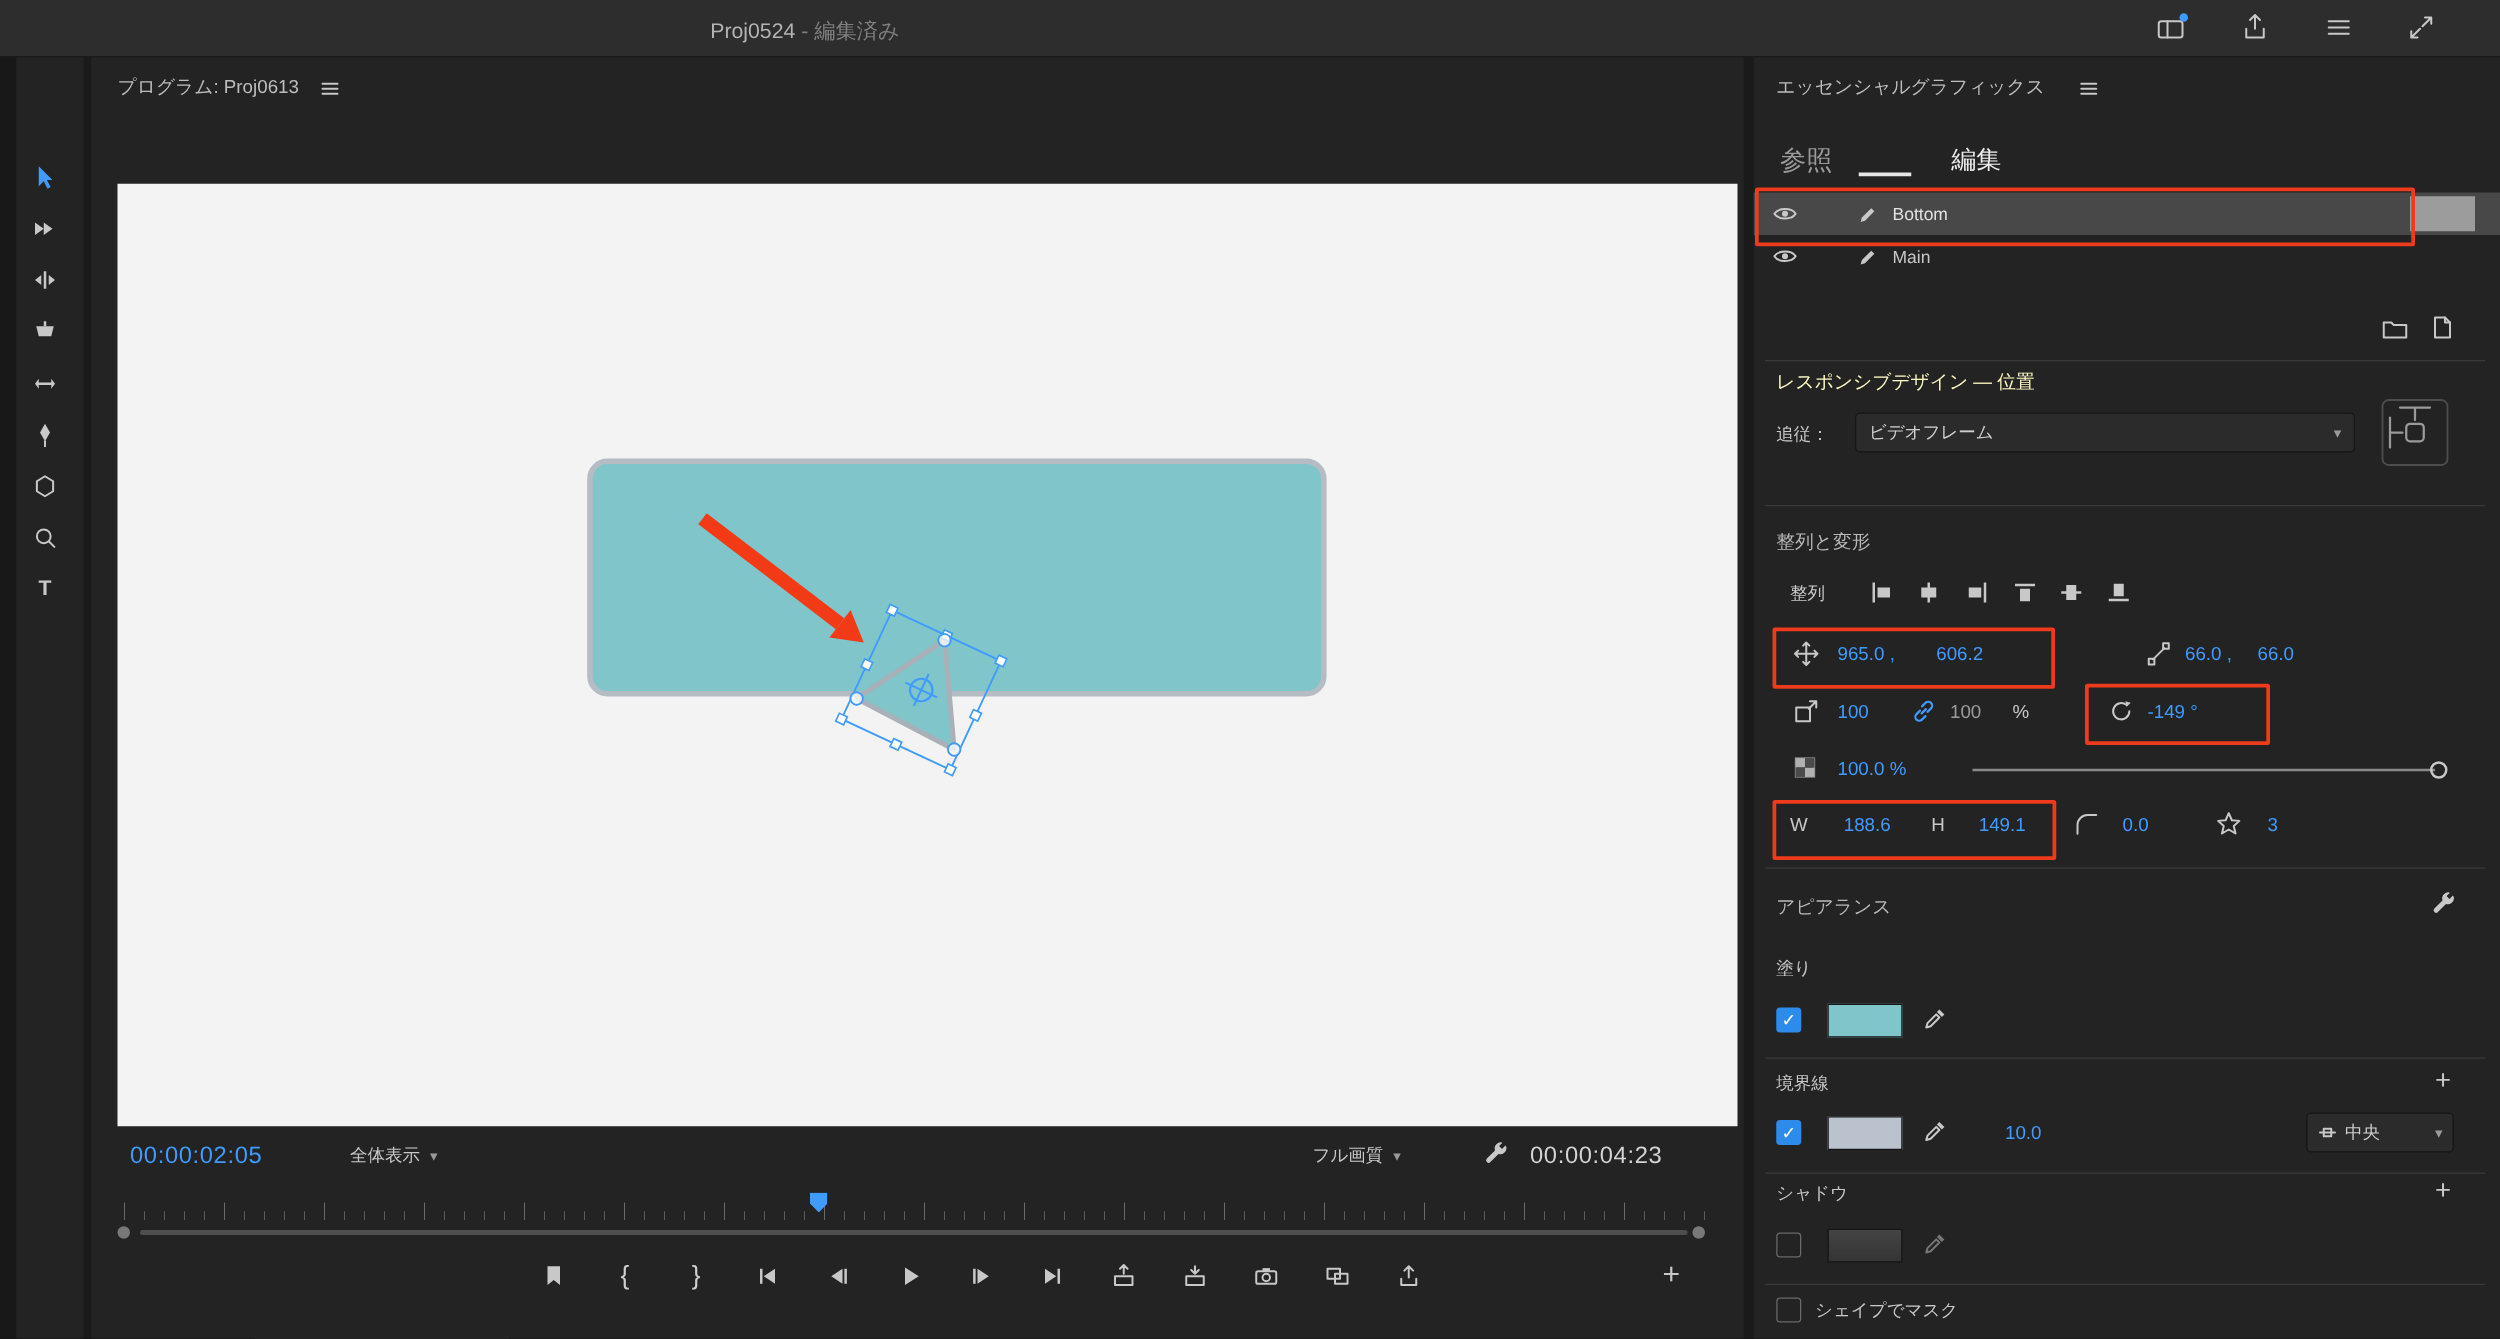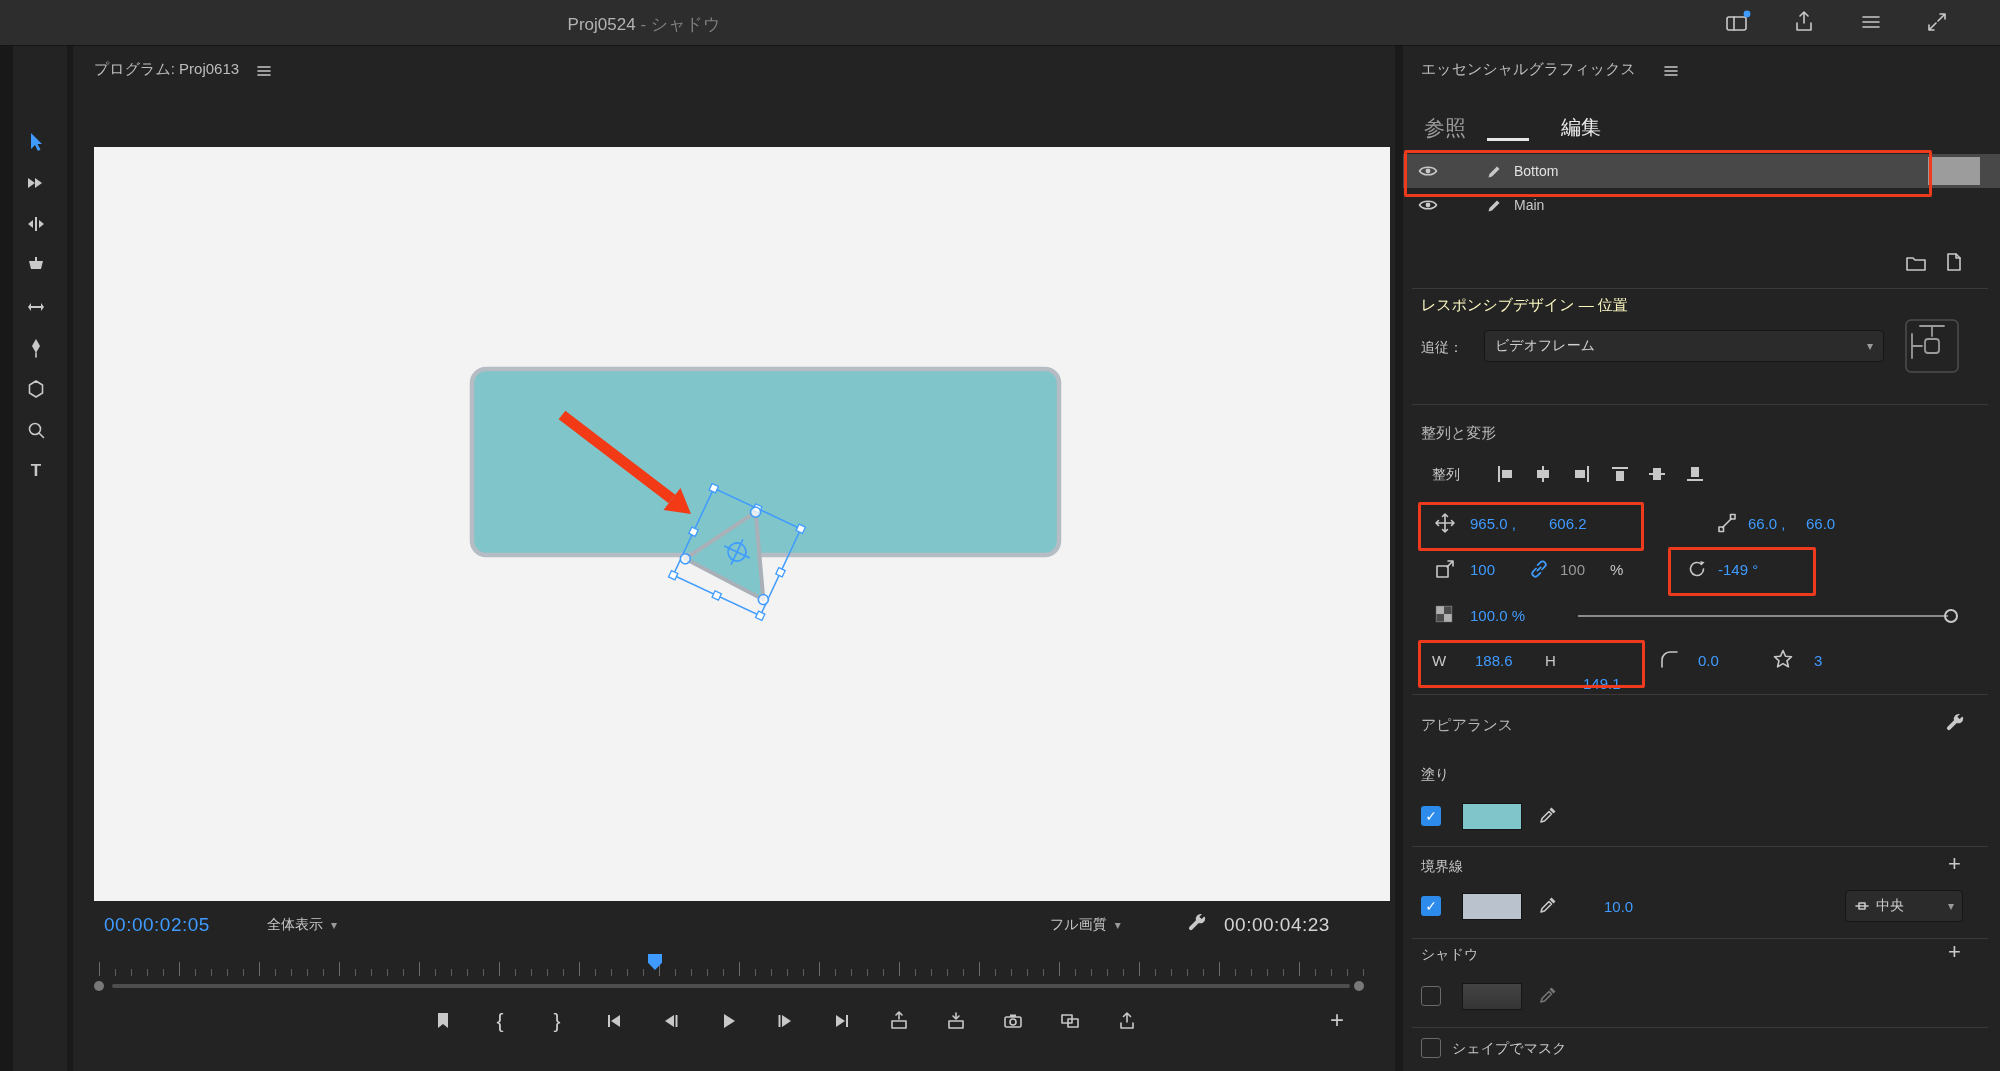--- a/index.html
+++ b/index.html
@@ -30,21 +30,21 @@
   .plusbtn{color:#c8c8c8;font-size:24px;line-height:24px;}
 </style>
 </head>
 <body>
 
 <div id="app">
 
   <div class="abs" style="left:0;top:0;width:2000px;height:46px;background:#2d2d2d;border-bottom:1px solid #141414;">
     <div class="abs" style="left:644px;top:13px;transform:translateX(-50%);white-space:nowrap;font-size:17px;">
       <span style="color:#b3b3b3;">Proj0524</span>
-      <span style="color:#7f7f7f;">- シャドウ</span>
+      <span style="color:#7f7f7f;">- 編集済み</span>
     </div>
     <div class="abs" style="left:1724px;top:8px;">
       <svg width="28" height="28" viewBox="0 0 28 28">
           <rect x="3" y="9" width="19" height="13" rx="2" class="s"></rect>
           <path class="s" d="M10 9v13"></path>
           <circle cx="23" cy="6" r="3.4" fill="#3f9bff"></circle>
         </svg>
     </div>
     <div class="abs" style="left:1790px;top:8px;">
       <svg width="28" height="28" viewBox="0 0 28 28">
@@ -158,21 +158,21 @@
         </g>
         <g stroke="#3f9bff" stroke-width="1.7" fill="none">
           <circle cx="643" cy="405" r="9"></circle>
           <path d="M629 405h28M643 391v28"></path>
         </g>
       </g>
     </svg>
   </div>
 
   <div class="abs" style="left:104px;top:914px;color:#3f9bff;font-size:19px;letter-spacing:0.5px;">00:00:02:05</div>
-  <div class="abs" style="left:267px;top:916px;display:flex;align-items:center;justify-content:flex-end;">
+  <div class="abs" style="left:280px;top:916px;display:flex;align-items:center;justify-content:flex-end;">
     <span class="txt">全体表示</span>
     <span class="chev">▾</span>
   </div>
   <div class="abs" style="left:1050px;top:916px;display:flex;align-items:center;">
     <span class="txt">フル画質</span>
     <span class="chev">▾</span>
   </div>
   <div class="abs" style="left:1186px;top:912px;">
     <svg width="22" height="22" viewBox="0 0 22 22">
         <path fill="#c8c8c8" d="M19.2 6.4a4.9 4.9 0 01-6.4 4.7L6.3 17.6a1.95 1.95 0 11-2.8-2.8l6.5-6.5A4.9 4.9 0 0116 2.1l-2.7 2.7 2.3 2.3 2.7-2.7c.6.9.9 1.3.9 2z"></path>
@@ -427,21 +427,21 @@
         <rect x="2.5" y="10" width="7.5" height="7.5" fill="#4a4a4a"></rect>
       </svg>
   </div>
   <div class="abs val" style="left:1470px;top:607px;">100.0 %</div>
   <div class="abs" style="left:1578px;top:615px;width:370px;height:2px;background:#8a8a8a;"></div>
   <div class="abs" style="left:1944px;top:609px;width:14px;height:14px;border-radius:50%;border:2px solid #c8c8c8;background:transparent;"></div>
 
   <div class="abs txt" style="left:1432px;top:652px;font-size:15px;">W</div>
   <div class="abs val" style="left:1475px;top:652px;">188.6</div>
   <div class="abs txt" style="left:1545px;top:652px;font-size:15px;">H</div>
-  <div class="abs val" style="left:1583px;top:652px;margin-top:23px;">149.1</div>
+  <div class="abs val" style="left:1583px;top:652px;">149.1</div>
   <div class="anno" style="left:1418px;top:640px;width:221px;height:42px;"></div>
   <div class="abs" style="left:1658px;top:648px;">
     <svg width="22" height="22" viewBox="0 0 22 22">
         <path class="s" d="M4 19v-7a8 8 0 018-8h7"></path>
       </svg>
   </div>
   <div class="abs val" style="left:1698px;top:652px;">0.0</div>
   <div class="abs" style="left:1772px;top:648px;">
     <svg width="22" height="22" viewBox="0 0 22 22">
         <polygon class="s" points="11,2.5 13.5,8.2 19.5,8.7 15,12.8 16.4,18.8 11,15.6 5.6,18.8 7,12.8 2.5,8.7 8.5,8.2"></polygon>

